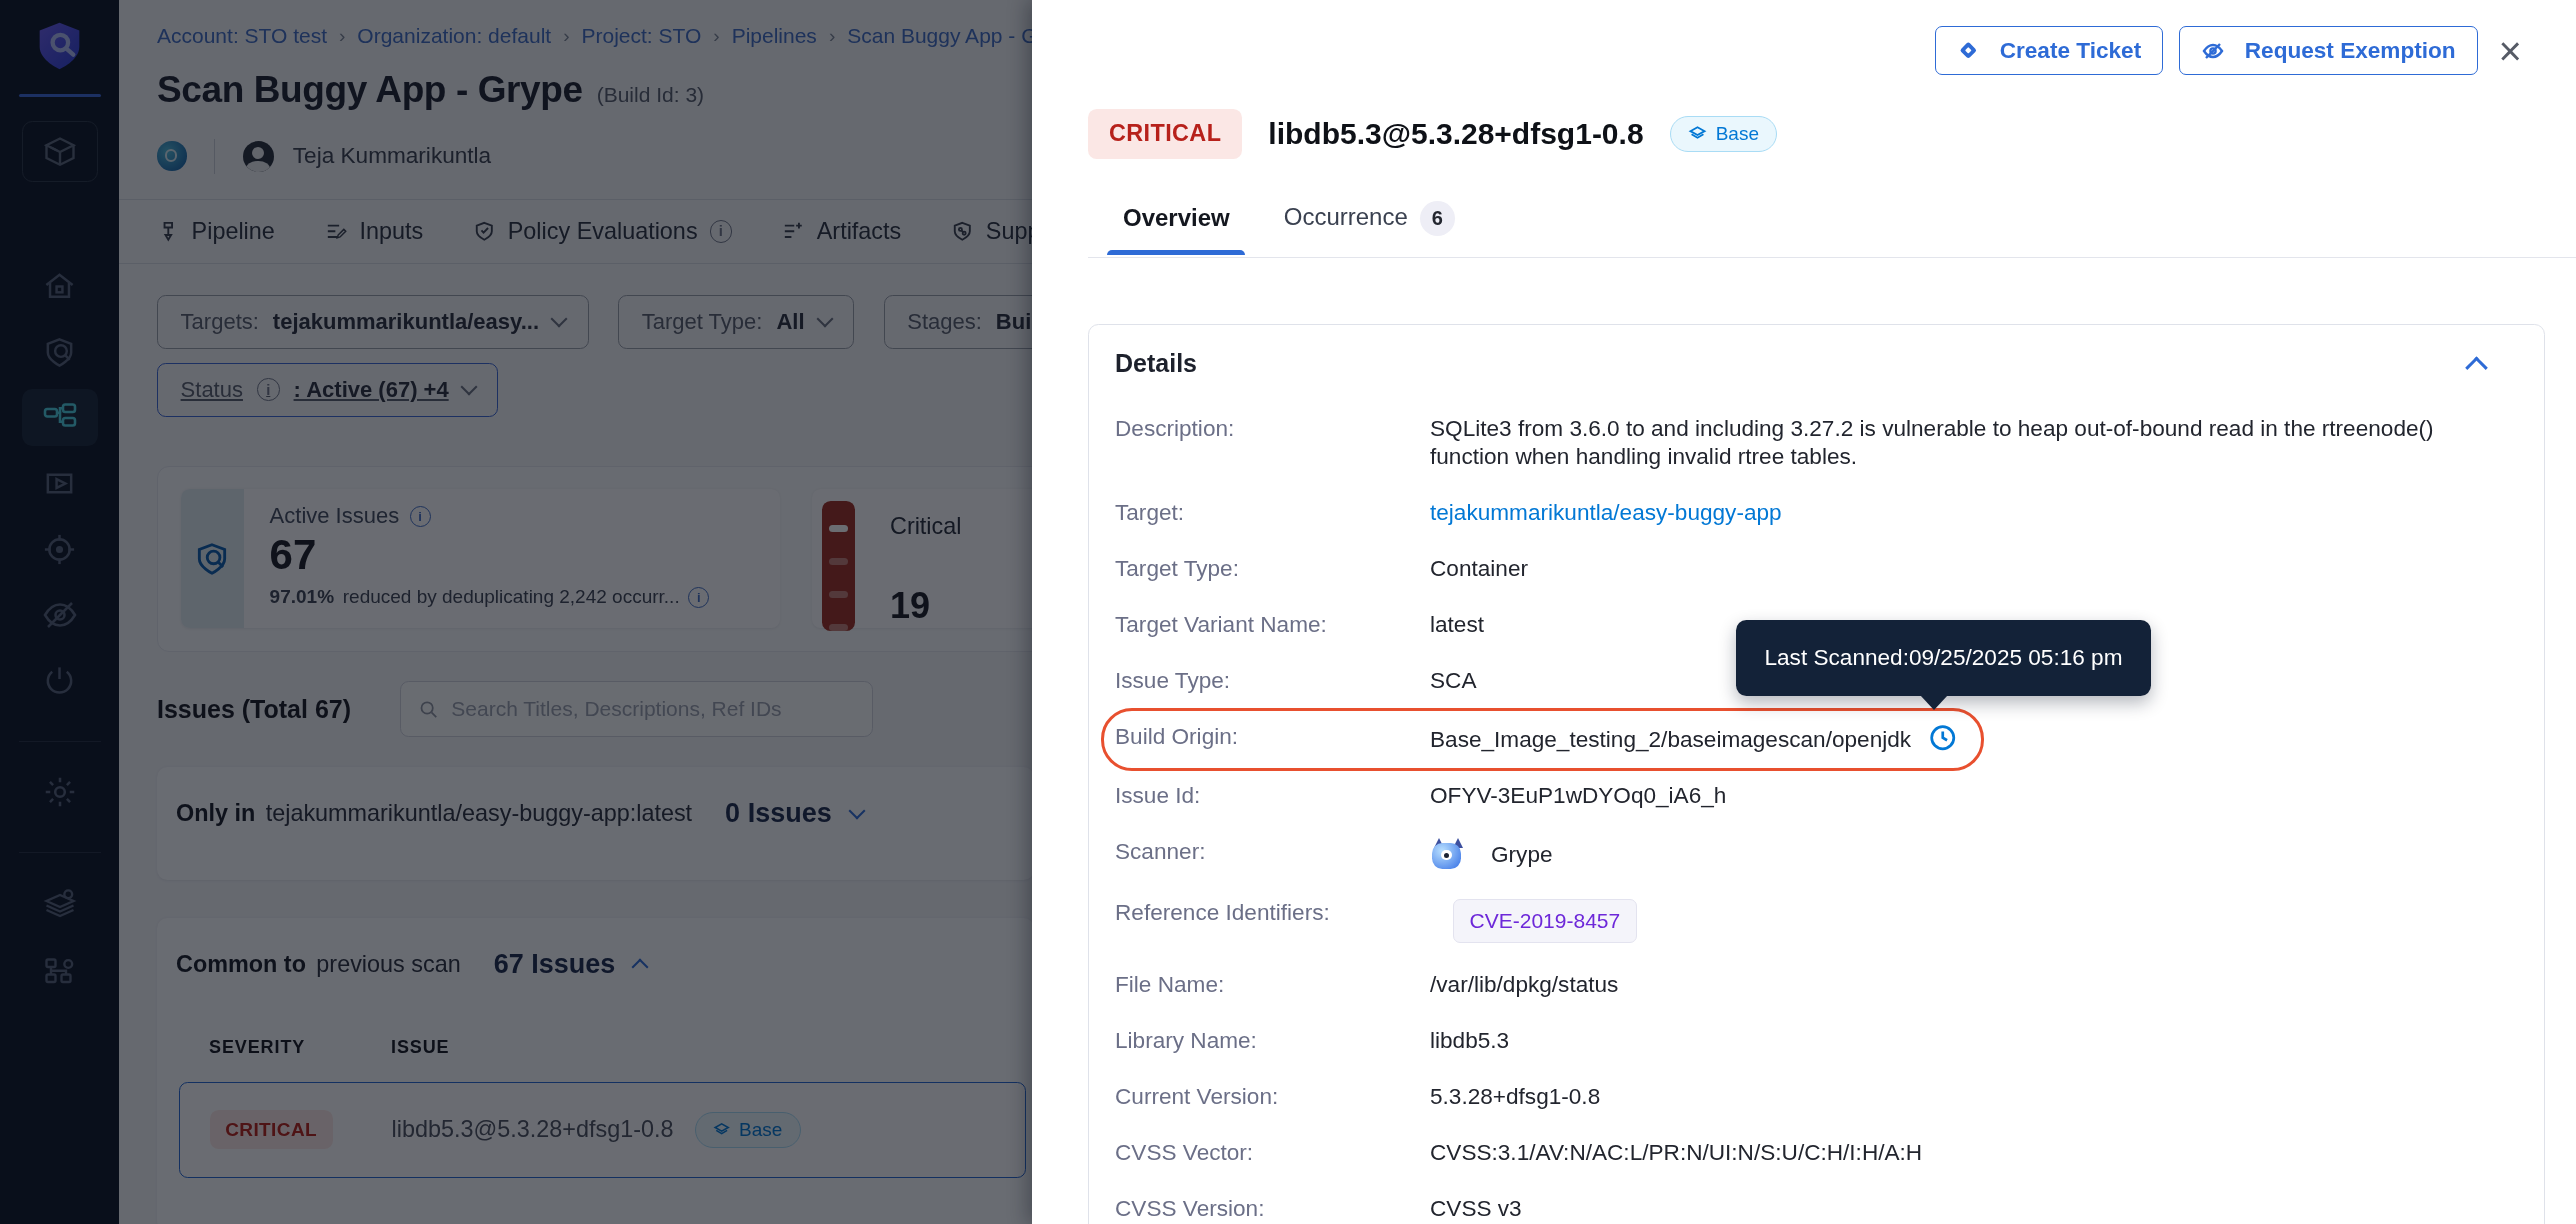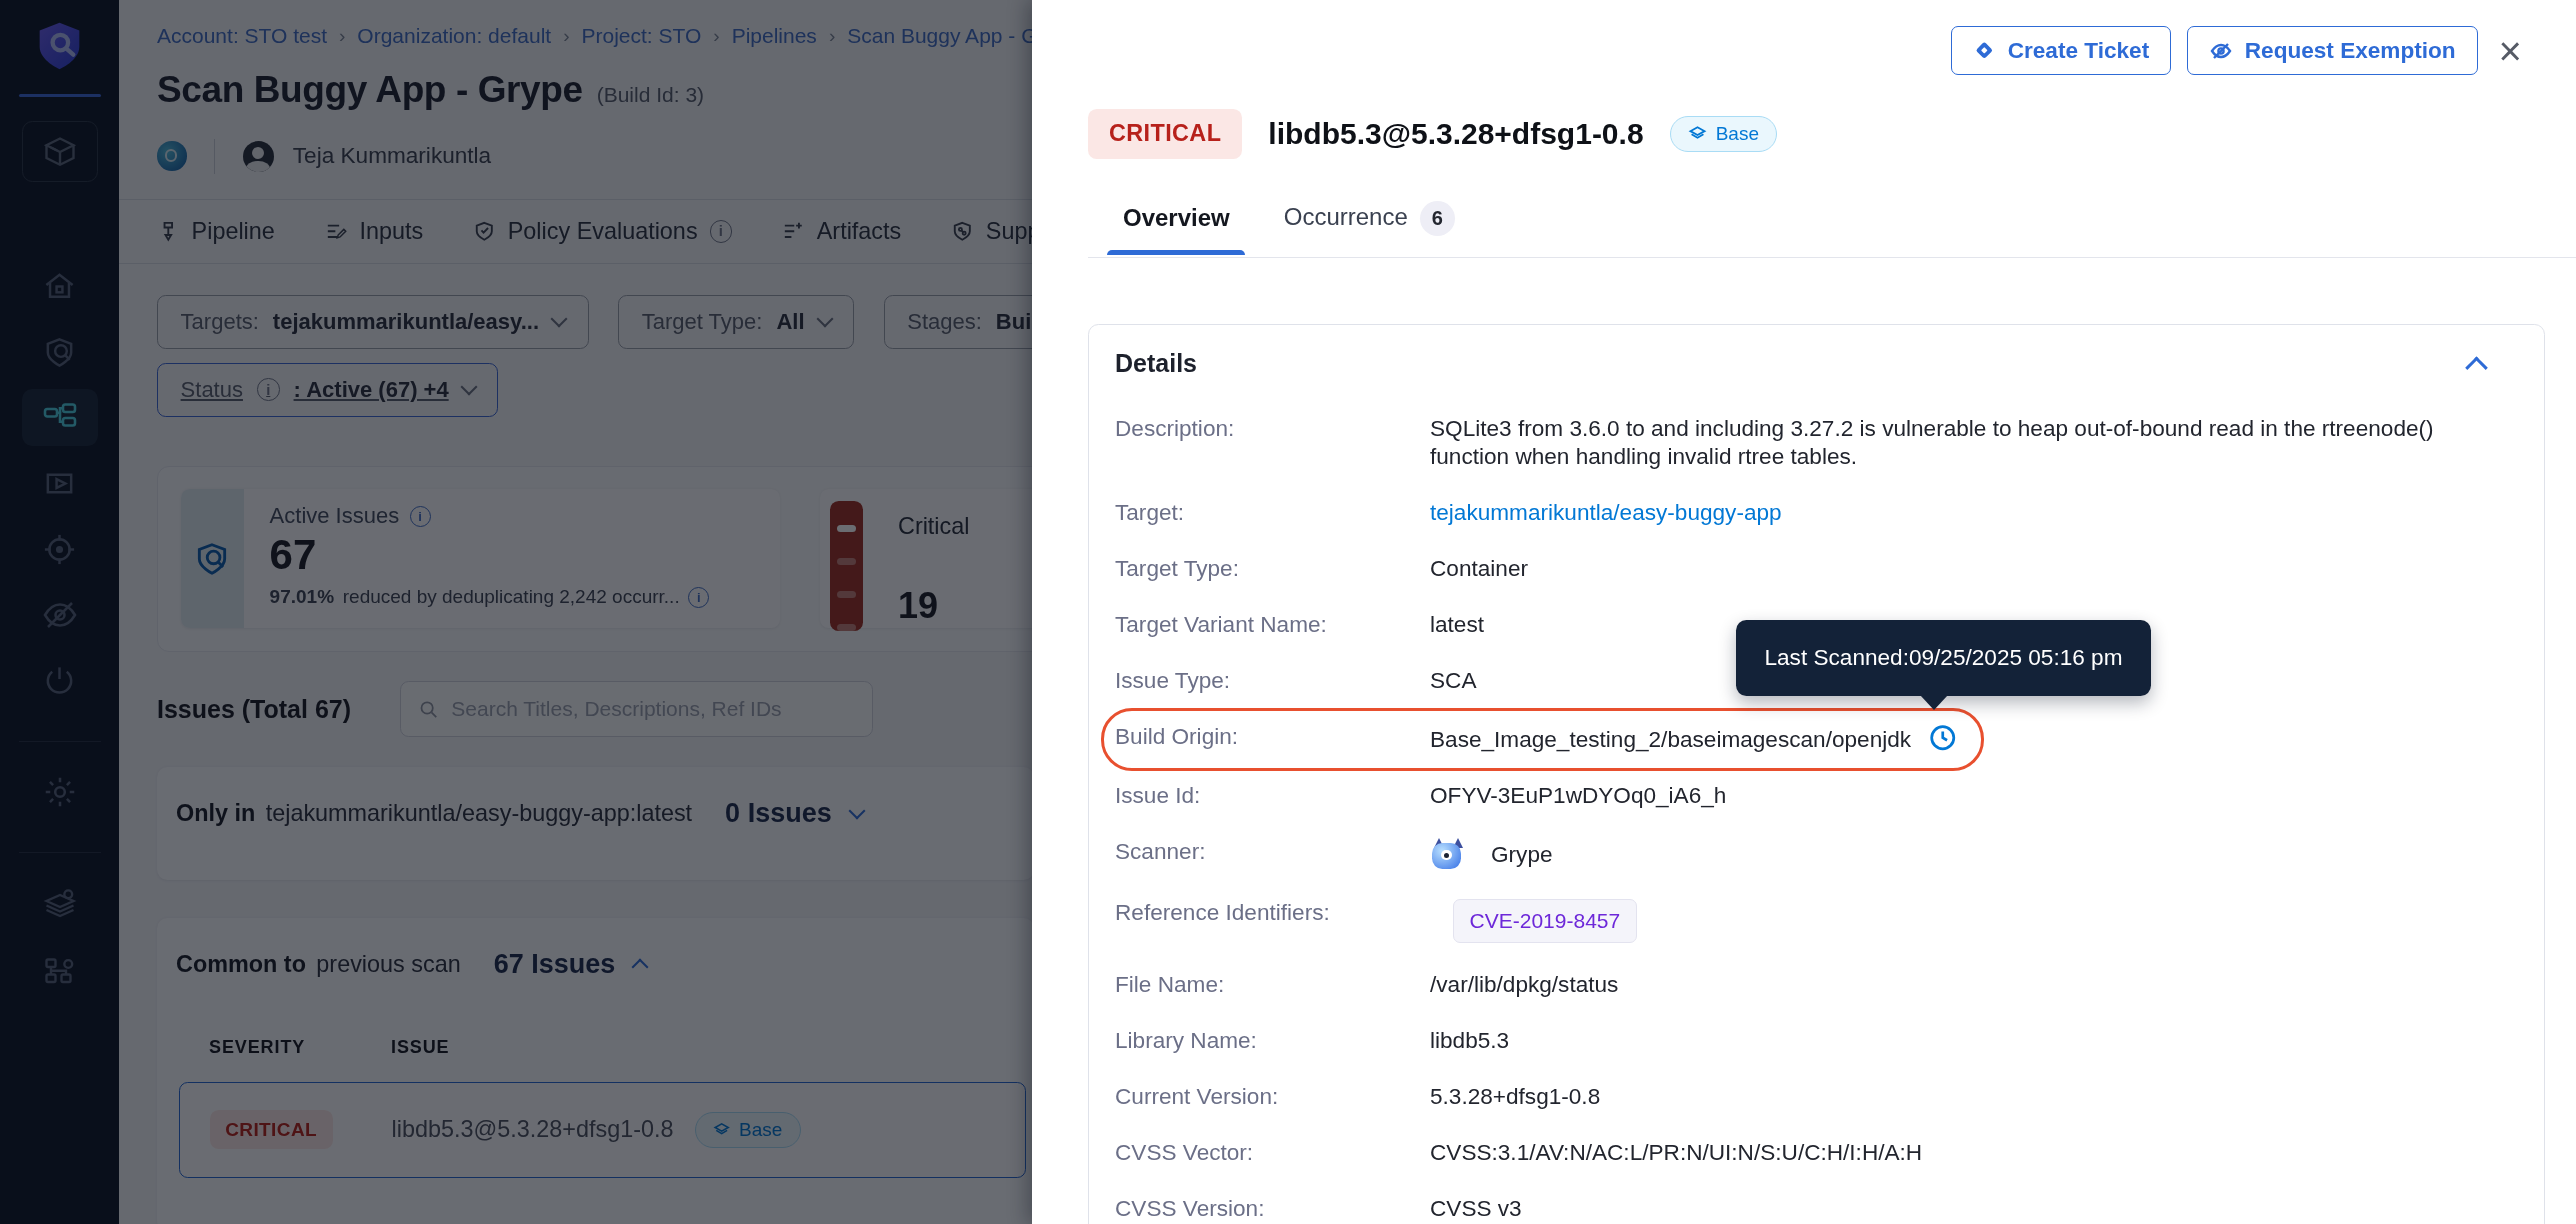--- a/index.html
+++ b/index.html
@@ -52,21 +52,21 @@
   .fpill { height:54px; border:1.7px solid #9aa0ab; border-radius:8.7px; display:flex; align-items:center;
     gap:14px; padding:0 22.6px; font-size:22px; color:#595f6e; white-space:nowrap; background:transparent; }
   .fpill b { color:#2b3140; font-weight:bold; }
   .fpill.active { border-color:#3b66d6;text-decoration:underline; }
   .chev { width:12px; height:12px; border-left:2.6px solid #6a7181; border-bottom:2.6px solid #6a7181;
     transform:rotate(-45deg); margin-top:-5.2px; }
   .chev.blue { border-color:#2e6bd6; }
   .chev.up { transform:rotate(135deg); margin-top:5.2px; }
 
   .summary-card { margin-top:49px; width:1146px; background:#f8fafc; border:0.9px solid #e3e6ee;
-    border-radius:12px; padding:22.6px; display:flex; gap:40px; }
+    border-radius:12px; padding:22.6px; display:flex; gap:32px; }
   .tile { background:#fdfdfe; border-radius:8.7px; box-shadow:0 0.9px 2.6px rgba(20,30,60,0.08); }
   .tile.active-issues { width:599px; height:139px; display:flex; overflow:hidden; }
   .ai-strip { width:63px; background:#dfeaf1; display:flex; align-items:center; justify-content:center; color:#0b5cad; }
   .ai-body { padding:14px 0 0 26px; }
   .ai-label { font-size:22px; color:#434c60; display:flex; align-items:center; gap:10.4px; }
   .ai-label .info-i { border-color:#3f6cc4; color:#3f6cc4; width:21px; height:21px; font-size:13px; }
   .ai-count { font-size:42px; font-weight:bold; color:#191c26; margin-top:1.7px; }
   .ai-dedup { font-size:19px; color:#3e4556; margin-top:7px; display:flex; align-items:center; gap:8.7px; }
   .tile.critical { width:408px; height:139px; display:flex; gap:35px; padding:12px 0 0 10.4px; }
   .sev-bar { width:33px; height:130px; background:#9e2f23; border-radius:8.7px; display:flex;
@@ -105,21 +105,21 @@
 
   
   .dim { position:absolute; left:0; top:0; width:1032px; height:100%;
     background:rgba(8,12,20,0.60); z-index:5; }
 
   
   .drawer { position:absolute; left:1032px; top:0; right:0; height:100%; background:#ffffff; z-index:10;
     box-shadow:-5.2px 0 19px rgba(10,15,25,0.35); padding-left:56px; }
   .drawer-actions { position:absolute; top:26px; right:49px; display:flex; align-items:center; gap:15.6px; }
   .action-btn { height:49px; border:1.7px solid #2e6bd6; border-radius:7px; background:#fff; display:flex;
-    align-items:center; gap:12px; padding:0 21px; font-size:22.6px; font-weight:bold; color:#2e6bd6; cursor:pointer;
+    align-items:center; gap:20px; padding:0 21px; font-size:22.6px; font-weight:bold; color:#2e6bd6; cursor:pointer;
     font-family:inherit; }
   .close-x { font-size:40px; color:#565b66; line-height:1; padding:0 5.2px; cursor:pointer; }
   .issue-title-row { padding-top:109px; display:flex; align-items:center; gap:26px; }
   .sev-pill.lg { font-size:23.4px; padding:11.3px 21px; }
   .issue-name { font-size:30px; font-weight:bold; color:#0e1117; }
   .drawer-tabs { margin-top:42px; padding-left:35px; display:flex; align-items:center; gap:54px; position:relative; }
   .dtab { font-size:24px; color:#3a4150; padding-bottom:22.6px; position:relative; cursor:pointer; }
   .dtab.active { color:#14171f; font-weight:bold; }
   .dtab.active::after { content:""; position:absolute; left:-15.6px; right:-15.6px; bottom:0; height:5.2px;
     background:#2e6bd6; border-radius:5.2px 5.2px 0 0; }

